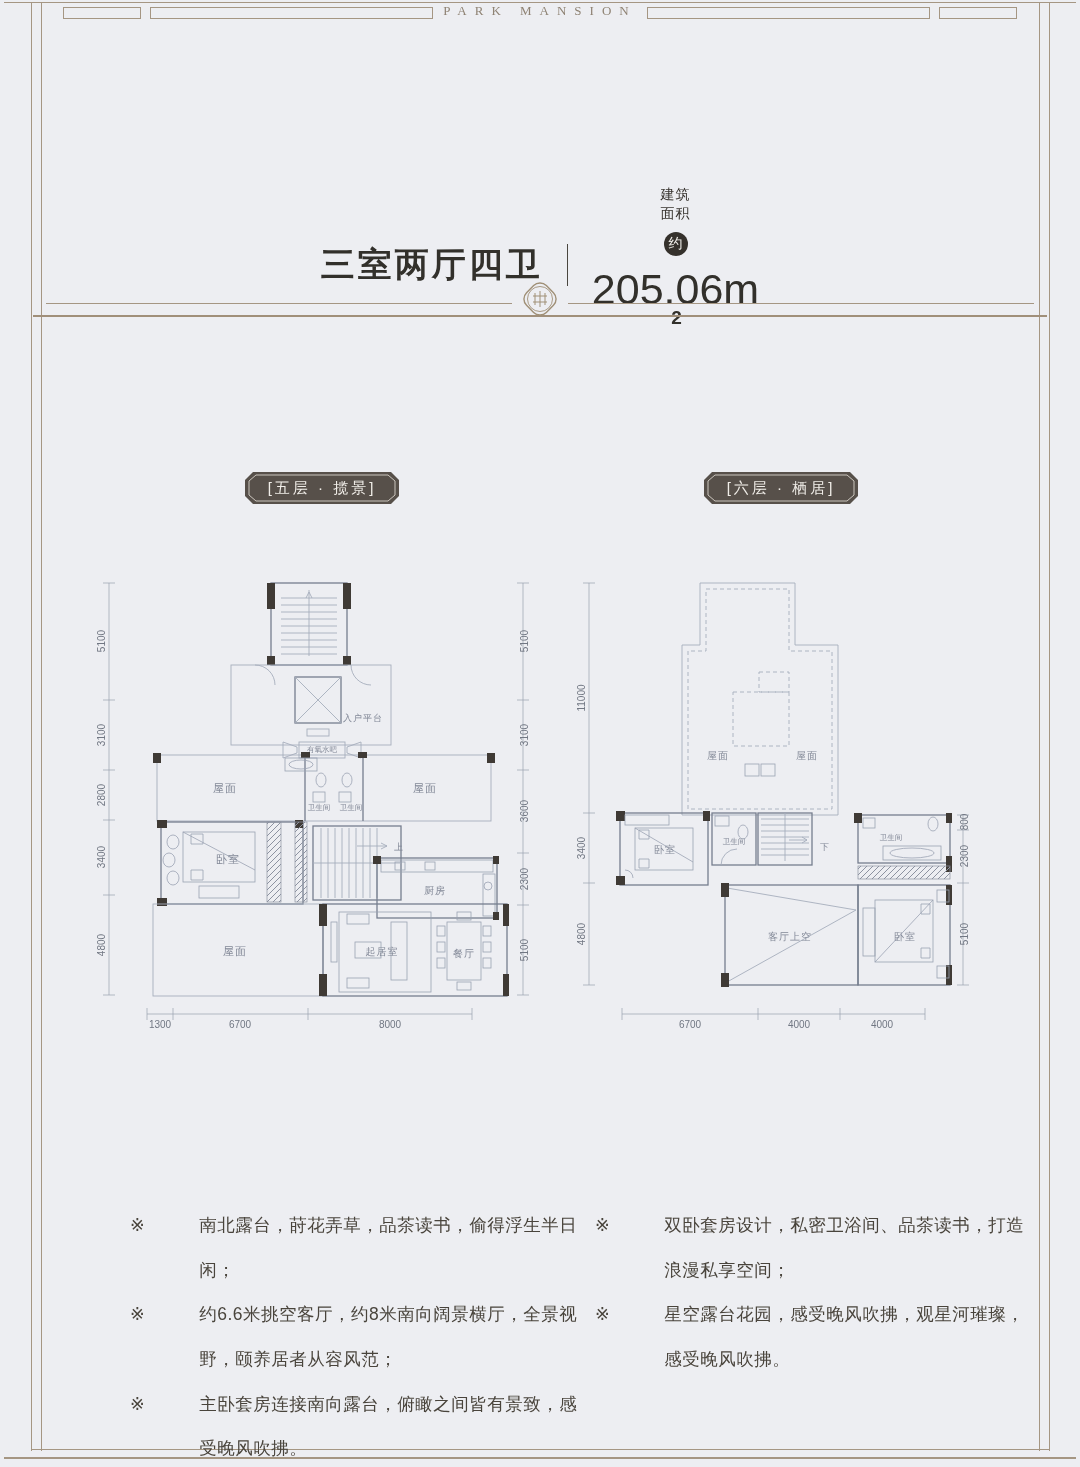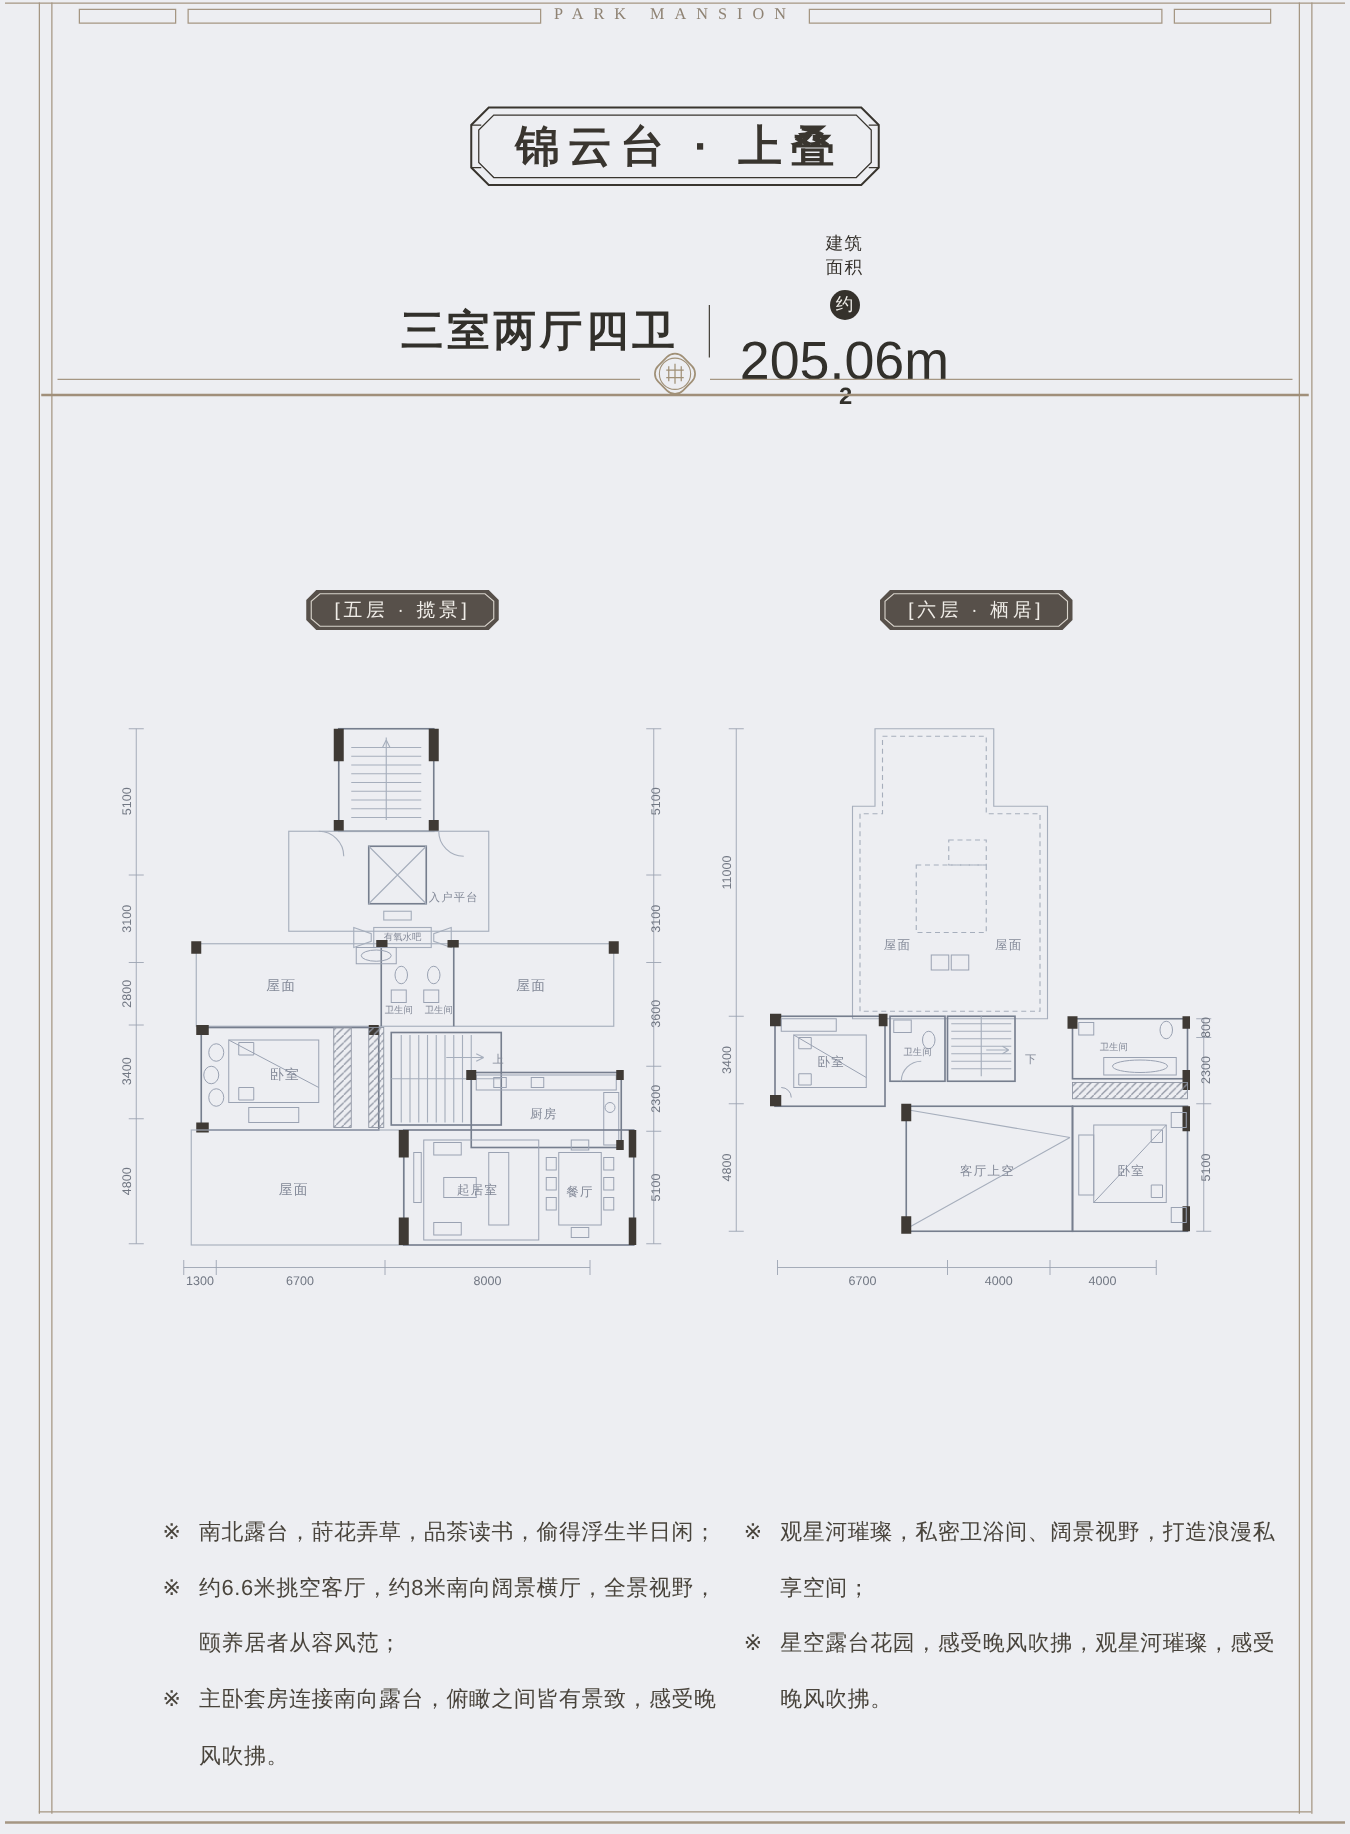--- a/index.html
+++ b/index.html
@@ -55,48 +55,40 @@
   svg .room{fill:#828897;font-size:11px;letter-spacing:1px;font-family:"Liberation Sans",sans-serif;}
   svg .room-sm{fill:#828897;font-size:7.5px;font-family:"Liberation Sans",sans-serif;}
   svg .dash{stroke:#a6aebc;stroke-width:0.9;fill:none;stroke-dasharray:4 3;}
 
   
   .features{position:absolute;top:1203px;display:flex;flex-direction:column;}
   .feat-left{left:130px;width:455px;}
   .feat-right{left:595px;width:432px;}
   .feat-item{display:flex;gap:14px;font-size:17.5px;line-height:2.55;color:#49443c;letter-spacing:0.5px;}
   .feat-marker{flex:0 0 auto;}
-  .feat-text{flex:1;}
+  .feat-text{flex:1;margin-left:40px;}
 </style>
 </head>
 <body>
 
 <div class="page">
 
   <div class="line top-hairline"></div>
   <div class="line v-line vl1"></div>
   <div class="line v-line vl2"></div>
   <div class="line v-line vr1"></div>
   <div class="line v-line vr2"></div>
   <div class="line bottom-hair"></div>
   <div class="line bottom-thick"></div>
   <div class="deco-rect dr-s-l"></div>
   <div class="deco-rect dr-l-l"></div>
   <div class="deco-rect dr-l-r"></div>
   <div class="deco-rect dr-s-r"></div>
   <div class="brand">PARK MANSION</div>
 
-  <div class="plaque">
-    <svg width="330" height="66" viewBox="0 0 330 66">
-      <polygon points="16,2 314,2 328,16 328,50 314,64 16,64 2,50 2,16" fill="none" stroke="#39352f" stroke-width="1.6"></polygon>
-      <polygon points="20,8 310,8 322,20 322,46 310,58 20,58 8,46 8,20" fill="none" stroke="#39352f" stroke-width="1"></polygon>
-      <path d="M2,16 L10,16 M2,50 L10,50 M328,16 L320,16 M328,50 L320,50" stroke="#39352f" stroke-width="1"></path>
-    </svg>
-    <div class="plaque-text">锦云台 · 上叠</div>
-  </div>
 
   <div class="subtitle">
     <span class="rooms-bath">三室两厅四卫</span>
     <span class="sub-div"></span>
     <span class="area-group">
       <span class="area-label">
         <span>建筑</span><br>
         <span>面积</span>
       </span>
       <span class="approx-badge">约</span>
@@ -369,21 +361,21 @@
       <span class="feat-text">约6.6米挑空客厅，约8米南向阔景横厅，全景视野，颐养居者从容风范；</span>
     </div>
     <div class="feat-item">
       <span class="feat-marker">※</span>
       <span class="feat-text">主卧套房连接南向露台，俯瞰之间皆有景致，感受晚风吹拂。</span>
     </div>
   </div>
   <div class="features feat-right">
     <div class="feat-item">
       <span class="feat-marker">※</span>
-      <span class="feat-text">观星河璀璨，私密卫浴间、阔景视野，打造浪漫私享空间；</span>
+      <span class="feat-text">双卧套房设计，私密卫浴间、品茶读书，打造浪漫私享空间；</span>
     </div>
     <div class="feat-item">
       <span class="feat-marker">※</span>
       <span class="feat-text">星空露台花园，感受晚风吹拂，观星河璀璨，感受晚风吹拂。</span>
     </div>
   </div>
 
 </div>
 
 </body></html>

